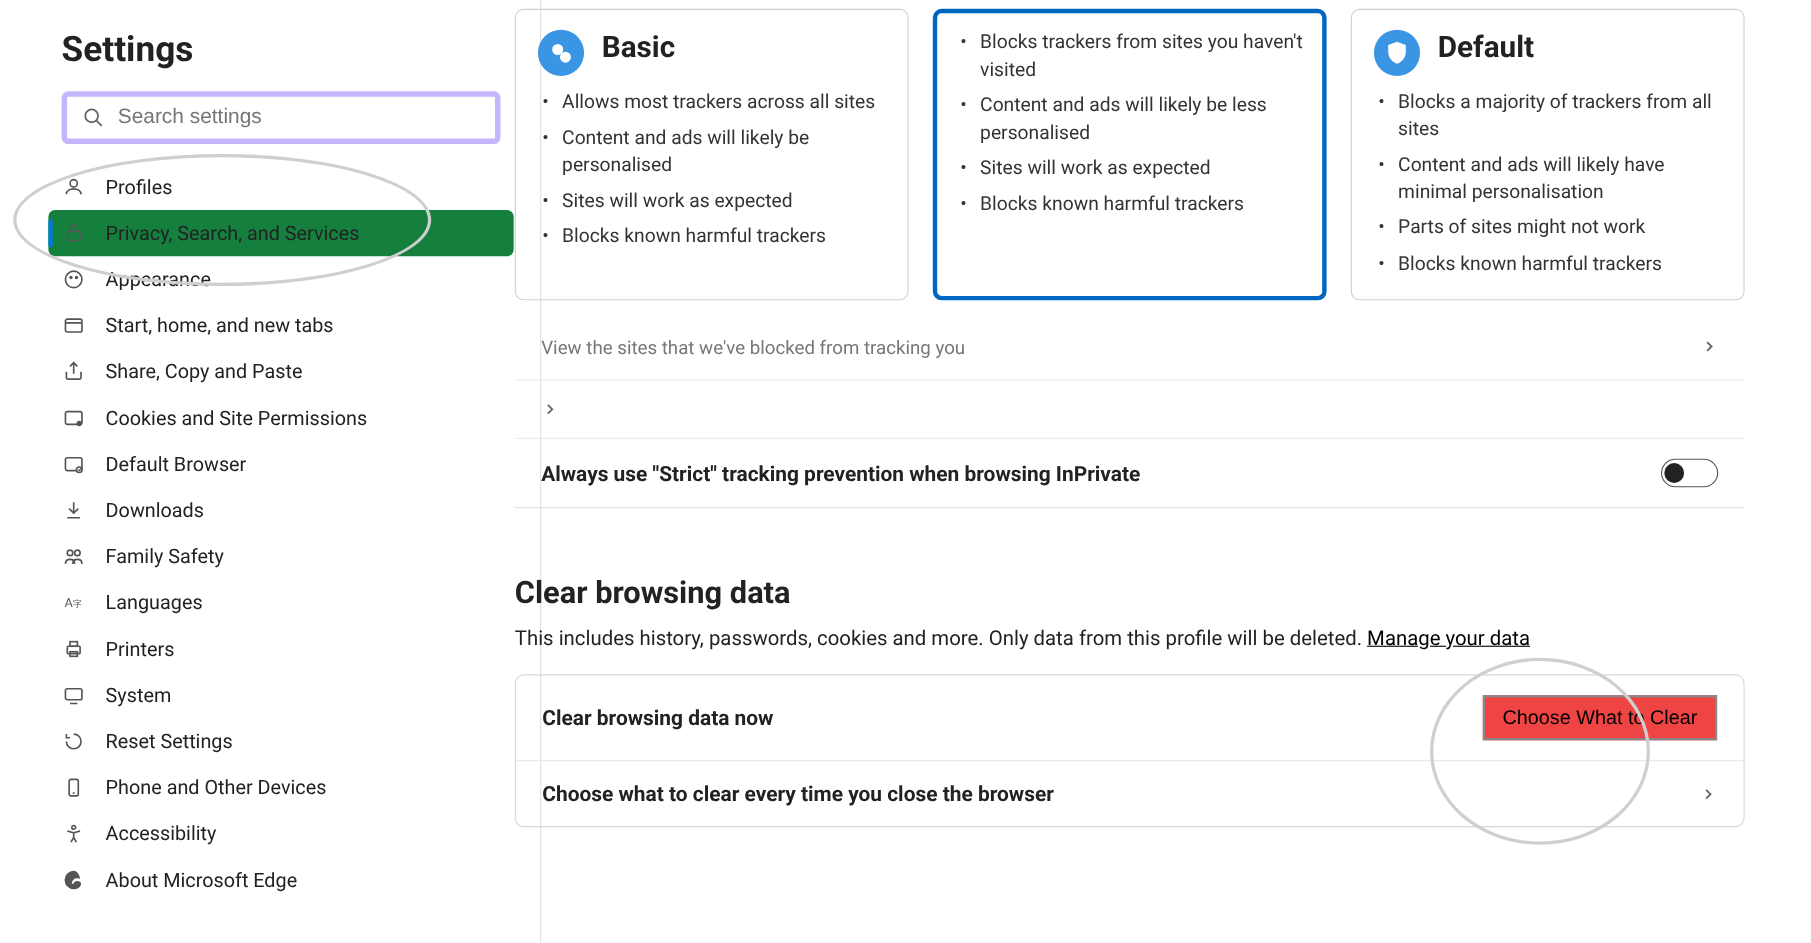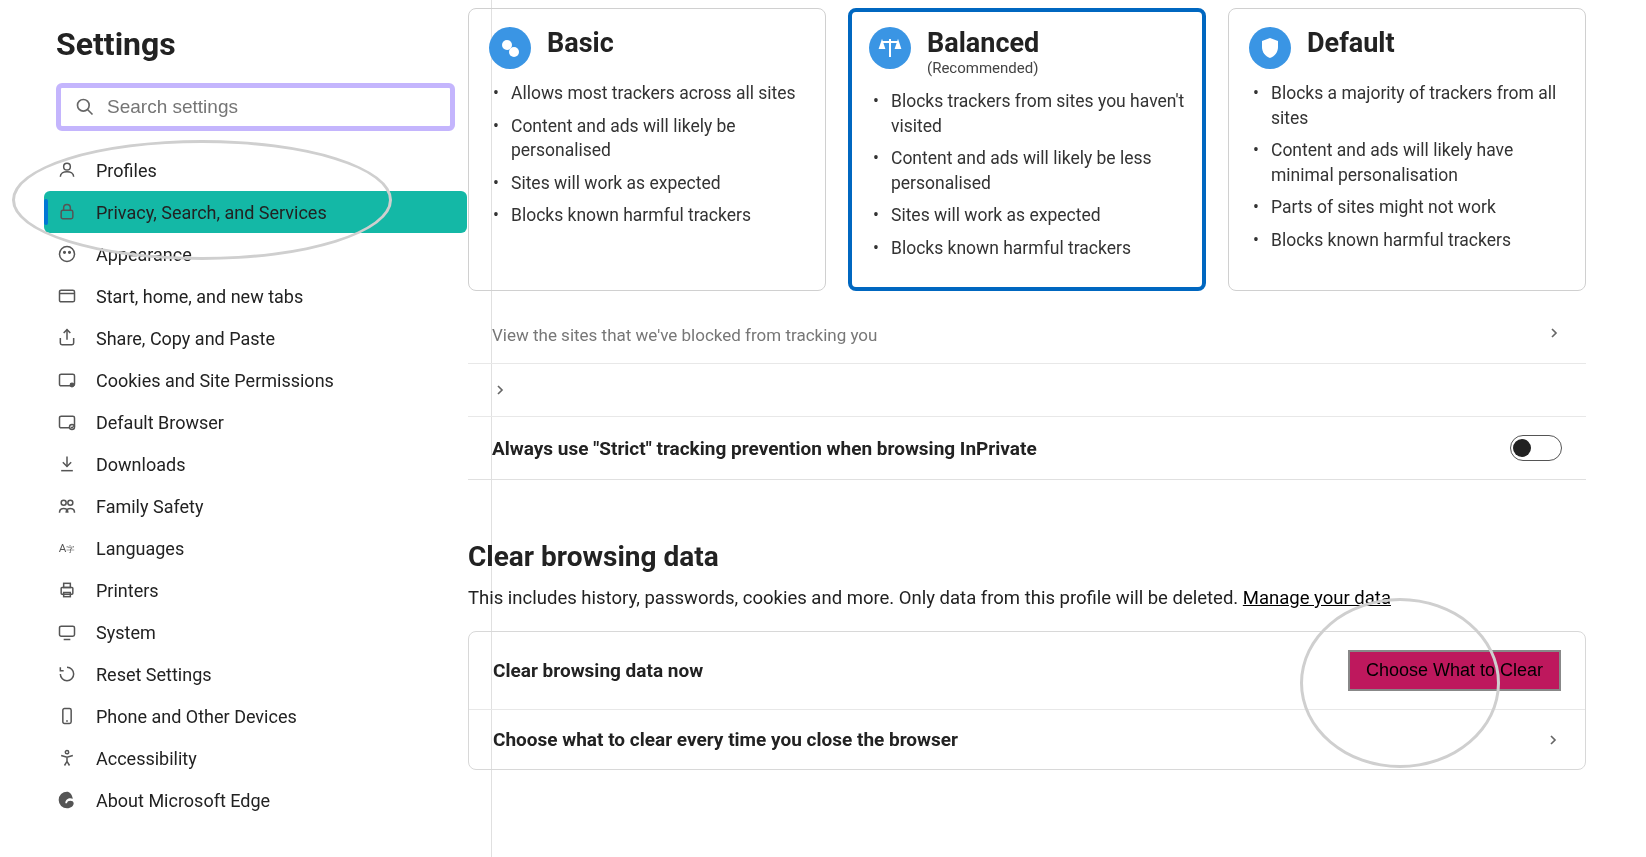--- a/index.html
+++ b/index.html
@@ -3,21 +3,21 @@
 <meta charset="utf-8">
 <style>
   * { box-sizing: border-box; margin: 0; padding: 0; }
   body { font-family: -apple-system, BlinkMacSystemFont, "Segoe UI", Roboto, sans-serif; background: #fff; color: #222; width: 1646px; height: 857px; overflow: hidden; position: relative; }
   .sidebar { position: absolute; left: 0; top: 0; width: 492px; height: 857px; border-right: 1px solid #e0e0e0; padding: 25px 36px 0 56px; }
   .sidebar h1 { font-size: 32px; font-weight: 700; margin-bottom: 20px; }
   .search-box { display: flex; align-items: center; border: 5px solid #c4b5fd; border-radius: 6px; height: 48px; padding: 0 14px; margin-bottom: 18px; }
   .search-box input { border: none; outline: none; font-size: 19px; flex: 1; margin-left: 12px; }
   .nav-list { list-style: none; }
   .nav-item { display: flex; align-items: center; height: 42px; padding: 0 12px; border-radius: 6px; font-size: 18px; cursor: pointer; position: relative; margin: 0 -12px; }
-  .nav-item.active { background: #14b8a6; }
+  .nav-item.active { background: #15803d; }
   .nav-item.active::before { content: ""; position: absolute; left: 0; top: 8px; bottom: 8px; width: 4px; background: #0078d4; border-radius: 2px; }
   .nav-item .icon { width: 22px; height: 22px; margin-right: 18px; flex-shrink: 0; display:flex; align-items:center; justify-content:center; color:#555;}
   .main { position: absolute; left: 408px; top: 0; right: 0; bottom: 0; padding: 0 60px 0 60px; }
   .cards { display: flex; gap: 22px; margin-top: 8px; }
   .card { flex: 1; border: 1px solid #d0d0d0; border-radius: 8px; padding: 18px 20px 12px 20px; position: relative; }
   .card.selected { border: 4px solid #0067c0; padding: 15px 17px 19px 17px; }
   .card-header { display: flex; align-items: flex-start; gap: 16px; margin-bottom: 12px; }
   .card-icon { width: 42px; height: 42px; border-radius: 50%; background: #3a95e4; flex-shrink: 0; display:flex; align-items:center; justify-content:center; color:#fff;}
   .card-title-wrap { display: flex; flex-direction: column; }
   .card-title { font-size: 27px; font-weight: 700; }
@@ -30,21 +30,21 @@
   .row:first-child { border-top: none; }
   .row-text { display: flex; flex-direction: column; }
   .row-title { font-size: 19px; font-weight: 700; }
   .row-desc { font-size: 17px; color: #777; margin-top: 4px; }
   .chev { width: 16px; height: 16px; color:#666; }
   .toggle { width: 52px; height: 26px; border: 1.5px solid #555; border-radius: 13px; display: flex; align-items: center; padding: 2px; background:#fff; }
   .toggle .knob { width: 18px; height: 18px; background: #222; border-radius: 50%; }
   .section-heading { font-size: 28px; font-weight: 700; margin-top: 60px; }
   .section-para { font-size: 18.5px; margin-top: 14px; color:#222;}
   .link { color: #000000; text-decoration: underline; cursor:pointer;margin-top:30px;}
-  .btn-outline { border: 2px solid #888; background: #be185d; padding: 8px 16px; font-size: 18px; cursor: pointer; }
+  .btn-outline { border: 2px solid #888; background: #ef4444; padding: 8px 16px; font-size: 18px; cursor: pointer; }
   .annot-circle { position: absolute; border: 3px solid #cfcfcf; border-radius: 50%; pointer-events: none; }
   svg { display:block; }
 </style>
 </head>
 <body>
 
 <div class="sidebar">
   <h1>Settings</h1>
   <div class="search-box">
     <span class="icon">
@@ -227,33 +227,20 @@
       </div>
       <ul>
         <li>Allows most trackers across all sites</li>
         <li>Content and ads will likely be personalised</li>
         <li>Sites will work as expected</li>
         <li>Blocks known harmful trackers</li>
       </ul>
     </div>
 
     <div class="card selected">
-      <div class="card-header">
-        <div class="card-icon">
-          <svg width="24" height="24" viewBox="0 0 24 24" fill="none" stroke="#fff" stroke-width="2">
-              <line x1="12" y1="3" x2="12" y2="21"></line>
-              <line x1="4" y1="6" x2="20" y2="6"></line>
-              <path d="M4 6l-2 6h4zM20 6l-2 6h4z" fill="#fff"></path>
-            </svg>
-        </div>
-        <div class="card-title-wrap">
-          <span class="card-title">Balanced</span>
-          <span class="card-sub">(Recommended)</span>
-        </div>
-      </div>
       <ul>
         <li>Blocks trackers from sites you haven't visited</li>
         <li>Content and ads will likely be less personalised</li>
         <li>Sites will work as expected</li>
         <li>Blocks known harmful trackers</li>
       </ul>
     </div>
 
     <div class="card">
       <div class="card-header">

